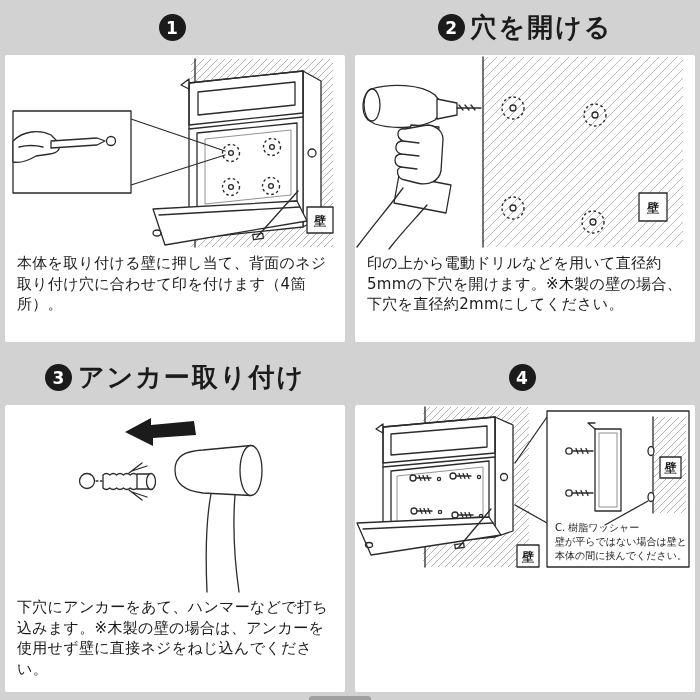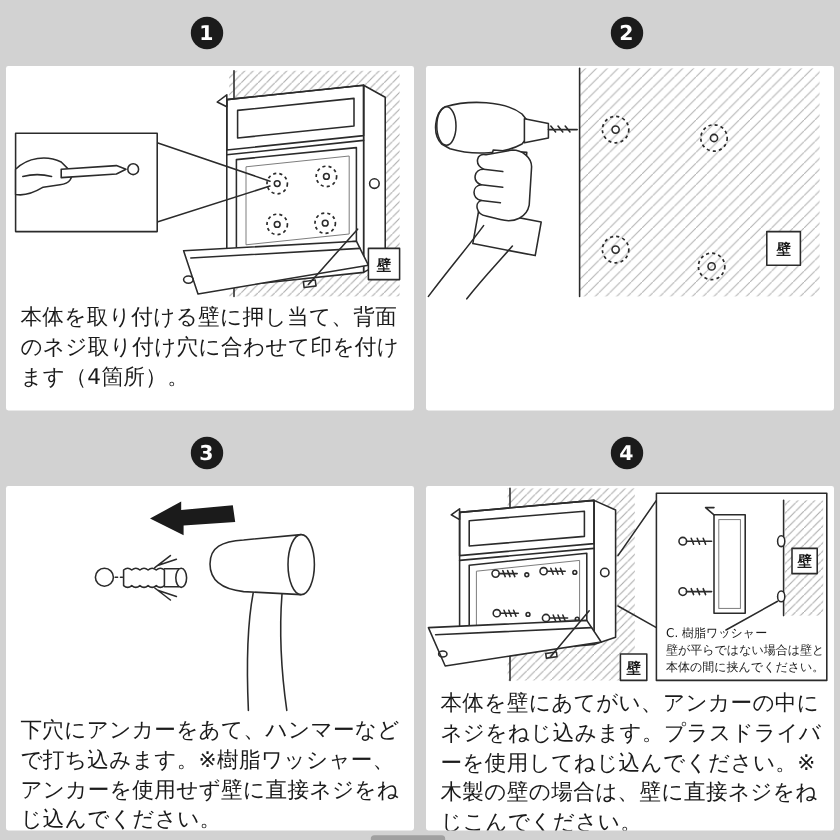--- a/index.html
+++ b/index.html
@@ -23,21 +23,21 @@
     font-size:17px;font-weight:bold;margin-right:6px;letter-spacing:0;
     flex:0 0 auto;
   }
   .panel{
     position:absolute;left:5px;right:5px;top:55px;bottom:8px;
     background:#ffffff;border-radius:2px;
     display:flex;flex-direction:column;overflow:hidden;
   }
   .illus{flex:0 0 auto;display:block;}
   .desc{
-    font-size:18px;line-height:1.38;letter-spacing:.3px;
+    font-size:15px;line-height:1.38;letter-spacing:.3px;
     padding:2px 10px 0 12px;
   }
   
   .ln{fill:none;stroke:#2b2b2b;stroke-width:1.3;stroke-linecap:round;stroke-linejoin:round;}
   .fw{fill:#ffffff;stroke:#2b2b2b;stroke-width:1.3;stroke-linejoin:round;}
   .fb{fill:#1b1b1b;stroke:none;}
   .dot{fill:none;stroke:#2b2b2b;stroke-width:1.4;stroke-dasharray:2.6 2.6;}
   .thin{fill:none;stroke:#777;stroke-width:.8;}
   .wlab{font-size:12px;fill:#1b1b1b;text-anchor:middle;font-weight:bold;}
   .note{font-size:10px;fill:#1b1b1b;}
@@ -111,20 +111,21 @@
           <text class="wlab" x="315" y="170">壁</text>
         </g>
       </svg>
       <div class="desc">本体を取り付ける壁に押し当て、背面のネジ取り付け穴に合わせて印を付けます（4箇所）。</div>
     </div>
   </div>
 
   <div class="cell">
     <div class="step-title">
       <span class="num-badge">2</span>
+      <span>穴を開ける</span>
     </div>
     <div class="panel">
       <svg class="illus" width="340" height="196" viewBox="0 0 340 196">
         <defs>
           <pattern id="h2" patternUnits="userSpaceOnUse" width="9" height="9">
             <path d="M-1,10 L10,-1" stroke="#b3b3b3" stroke-width="0.9" fill="none"></path>
           </pattern>
         </defs>
         <g>
           <rect x="128" y="2" width="200" height="190" fill="url(#h2)"></rect>
@@ -153,26 +154,28 @@
           <path class="fw" d="M50,74 C42,72 40,82 48,86 C40,86 38,96 46,99 C38,100 38,110 46,112 C40,114 42,124 50,125 L62,128 C74,131 84,126 86,116 L88,84 C88,76 80,70 72,70 Z"></path>
           <path class="ln" d="M48,86 L64,88 M46,99 L64,101 M46,112 L62,114"></path>
           <path class="ln" d="M2,192 C20,168 34,152 48,133"></path>
           <path class="ln" d="M34,194 C48,176 60,164 72,150"></path>
         </g>
         <g>
           <rect class="fw" x="284" y="138" width="28" height="28" stroke-width="1.6"></rect>
           <text class="wlab" x="298" y="157">壁</text>
         </g>
       </svg>
+      <div class="desc">印の上から電動ドリルなどを用いて直径約5mmの下穴を開けます。※木製の壁の場合、下穴を直径約2mmにしてください。</div>
     </div>
   </div>
 
   <div class="cell">
     <div class="step-title">
       <span class="num-badge">3</span>
+      <span>アンカー取り付け</span>
     </div>
     <div class="panel">
       <svg class="illus" width="340" height="190" viewBox="0 0 340 190">
         <polygon class="fb" points="120,27 146,13 146,20 189,16 191,30 148,33 148,41"></polygon>
         <g>
           <circle class="ln" cx="82" cy="76" r="7.5"></circle>
           <line class="ln" x1="91" y1="76" x2="97" y2="76" stroke-dasharray="2 2.4"></line>
           <path class="fw" d="M98,70 q3.4,-3 6.8,0 q3.4,-3 6.8,0 q3.4,-3 6.8,0 q3.4,-3 6.8,0 q3.4,-3 6.8,0 L132,83 q-3.4,3 -6.8,0 q-3.4,3 -6.8,0 q-3.4,3 -6.8,0 q-3.4,3 -6.8,0 q-3.4,3 -6.8,0 Z"></path>
           <path class="ln" d="M124,68 L137,58 M127,66 L142,61"></path>
           <path class="ln" d="M124,85 L137,95 M127,87 L142,92"></path>
@@ -180,21 +183,21 @@
           <line class="ln" x1="132" y1="84" x2="144" y2="84"></line>
           <ellipse class="fw" cx="146" cy="76.5" rx="4.5" ry="8"></ellipse>
         </g>
         <g>
           <path class="fw" d="M246,40.5 L198,45 C180,46 170,51 170,65 C170,79 180,86 198,88 L246,90.5"></path>
           <ellipse class="fw" cx="246" cy="65.5" rx="11" ry="25"></ellipse>
           <path class="ln" d="M206,89 C202,110 200,142 202,187"></path>
           <path class="ln" d="M230,90 C228,116 229,152 234,187"></path>
         </g>
       </svg>
-      <div class="desc">下穴にアンカーをあて、ハンマーなどで打ち込みます。※樹脂ワッシャー、アンカーを使用せず壁に直接ネジをねじ込んでください。</div>
+      <div class="desc">下穴にアンカーをあて、ハンマーなどで打ち込みます。※木製の壁の場合は、アンカーを使用せず壁に直接ネジをねじ込んでください。</div>
     </div>
   </div>
 
   <div class="cell">
     <div class="step-title">
       <span class="num-badge">4</span>
     </div>
     <div class="panel">
       <svg class="illus" width="340" height="168" viewBox="0 0 340 168">
         <defs>
@@ -281,19 +284,18 @@
           <g>
             <rect class="fw" x="305" y="52" width="21" height="21"></rect>
             <text class="wlab" x="315.5" y="67" font-size="11">壁</text>
           </g>
           <line class="ln" x1="293" y1="96" x2="250" y2="120"></line>
           <text class="note" x="200" y="126">C. 樹脂ワッシャー</text>
           <text class="note" x="200" y="140">壁が平らではない場合は壁と</text>
           <text class="note" x="200" y="154">本体の間に挟んでください。</text>
         </g>
       </svg>
-      <div class="desc">本体を壁にあてがい、アンカーの中にネジをねじ込みます。プラスドライバーを使用してねじ込んでください。※木製の壁の場合は、壁に直接ネジをねじこんでください。</div>
     </div>
   </div>
 
 </div>
 
 <div class="bottom-peek"></div>
 
 </body></html>

